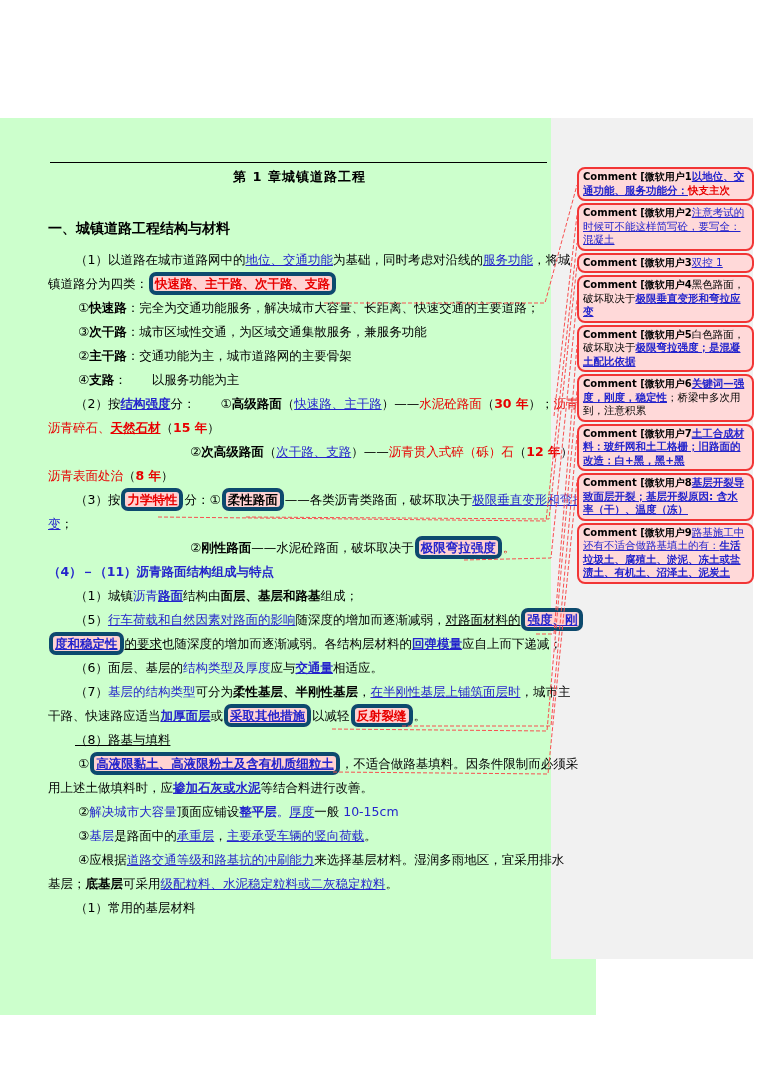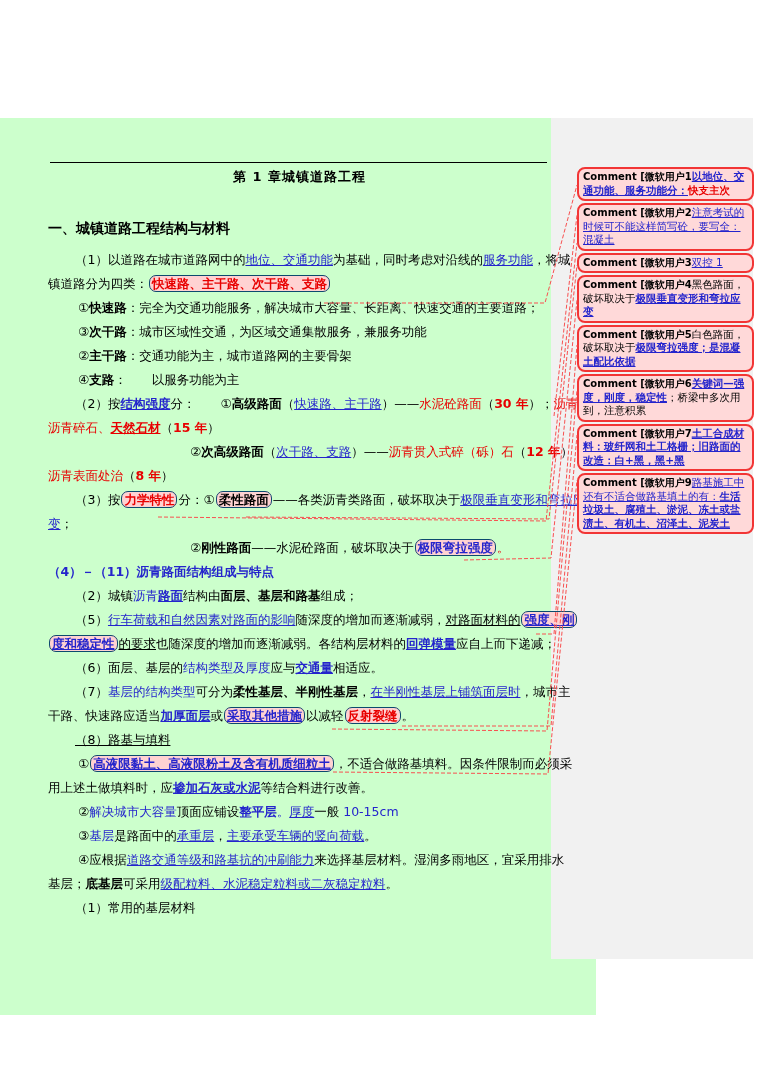--- a/index.html
+++ b/index.html
@@ -12,21 +12,21 @@
   .doc-content{position:absolute;left:48px;top:118px;width:503px;z-index:3;color:#000;}
   .title-rule{margin:44px 0 0 2px;width:497px;border-top:1px solid #000;height:0;}
   .doc-title{margin-top:5px;text-align:center;font-size:13px;font-weight:bold;letter-spacing:1px;}
   .section-heading{margin-top:34px;font-size:14px;font-weight:bold;}
   .paragraphs{margin-top:10px;font-size:12.5px;line-height:24px;}
   .para{white-space:nowrap;}
   .bold{font-weight:bold;}
   .ul{text-decoration:underline;}
   .blue{color:#2424cc;}
   .red{color:#e80000;}
-  .hl{background:#ffd2d2;border:1px solid #0c4a6e;border-radius:7px;padding:0 2px;margin:0 1px;}
+  .hl{background:#ffd2d2;border:4px solid #0c4a6e;border-radius:7px;padding:0 2px;margin:0 1px;}
   .comment-panel{
     position:absolute;left:577px;top:167px;width:177px;z-index:4;
     display:flex;flex-direction:column;gap:2px;
   }
   .comment-box{
     box-sizing:border-box;width:100%;background:#ffd9d9;border:2px solid #f23535;
     border-radius:8px;padding:1px 4px 2px;font-size:10.5px;line-height:13.5px;color:#000;
     white-space:normal;word-break:break-all;
   }
   .clabel{font-weight:bold;font-size:10px;color:#000;}
@@ -46,41 +46,42 @@
       <div class="para" style="text-indent: 27px;"><span class="">（1）以道路在城市道路网中的</span><span class="blue ul">地位、交通功能</span><span class="">为基础，同时考虑对沿线的</span><span class="blue ul">服务功能</span><span class="">，将城</span><br><span class="">镇道路分为四类：</span><span class="red bold hl">快速路、主干路、次干路、支路</span></div>
       <div class="para" style="text-indent: 30px;"><span class="">①</span><span class="bold">快速路</span><span class="">：完全为交通功能服务，解决城市大容量、长距离、快速交通的主要道路；</span></div>
       <div class="para" style="text-indent: 30px;"><span class="">③</span><span class="bold">次干路</span><span class="">：城市区域性交通，为区域交通集散服务，兼服务功能</span></div>
       <div class="para" style="text-indent: 30px;"><span class="">②</span><span class="bold">主干路</span><span class="">：交通功能为主，城市道路网的主要骨架</span></div>
       <div class="para" style="text-indent: 30px;"><span class="">④</span><span class="bold">支路</span><span class="">：　　以服务功能为主</span></div>
       <div class="para" style="text-indent: 27px;"><span class="">（2）按</span><span class="blue bold ul">结构强度</span><span class="">分：　　</span><span class="">①</span><span class="bold">高级路面</span><span class="">（</span><span class="blue ul">快速路、主干路</span><span class="">）——</span><span class="red">水泥砼路面</span><span class="">（</span><span class="red bold">30 年</span><span class="">）；</span><span class="red">沥青</span><span class="red hl">砼</span><span class="red">、</span><br><span class="red">沥青碎石、</span><span class="red bold ul">天然石材</span><span class="">（</span><span class="red bold">15 年</span><span class="">）</span></div>
       <div class="para" style="text-indent: 142px;"><span class="">②</span><span class="bold">次高级路面</span><span class="">（</span><span class="blue ul">次干路、支路</span><span class="">）——</span><span class="red">沥青贯入式碎（砾）石</span><span class="">（</span><span class="red bold">12 年</span><span class="">）；</span><br><span class="red">沥青表面处治</span><span class="">（</span><span class="red bold">8 年</span><span class="">）</span></div>
       <div class="para" style="text-indent: 27px;"><span class="">（3）按</span><span class="red bold hl">力学特性</span><span class="">分：①</span><span class="bold hl">柔性路面</span><span class="">——各类沥青类路面，破坏取决于</span><span class="blue ul">极限垂直变形和弯拉应</span><br><span class="blue ul">变</span><span class="">；</span></div>
       <div class="para" style="text-indent: 142px;"><span class="">②</span><span class="bold">刚性路面</span><span class="">——水泥砼路面，破坏取决于</span><span class="blue bold hl">极限弯拉强度</span><span class="red">。</span></div>
       <div class="para"><span class="blue bold">（4）－（11）沥青路面结构组成与特点</span></div>
-      <div class="para" style="text-indent: 27px;"><span class="">（2）城镇</span><span class="blue">沥青</span><span class="blue bold ul">路面</span><span class="">结构由</span><span class="bold">面层、基层和路基</span><span class="">组成；</span></div>
+      <div class="para" style="text-indent: 27px;"><span class="">（1）城镇</span><span class="blue">沥青</span><span class="blue bold ul">路面</span><span class="">结构由</span><span class="bold">面层、基层和路基</span><span class="">组成；</span></div>
       <div class="para" style="text-indent: 27px;"><span class="">（5）</span><span class="blue ul">行车荷载和自然因素对路面的影响</span><span class="">随深度的增加而逐渐减弱，</span><span class="ul">对路面材料的</span><span class="blue bold ul hl">强度、刚</span><br><span class="blue bold ul hl">度和稳定性</span><span class="ul">的要求</span><span class="">也随深度的增加而逐渐减弱。各结构层材料的</span><span class="blue bold ul">回弹模量</span><span class="">应自上而下递减；</span></div>
       <div class="para" style="text-indent: 27px;"><span class="">（6）面层、基层的</span><span class="blue">结构类型及厚度</span><span class="">应与</span><span class="blue bold ul">交通量</span><span class="">相适应。</span></div>
       <div class="para" style="text-indent: 27px;"><span class="">（7）</span><span class="blue">基层的结构类型</span><span class="">可分为</span><span class="bold">柔性基层、半刚性基层</span><span class="">，</span><span class="blue ul">在半刚性基层上铺筑面层时</span><span class="">，城市主</span><br><span class="">干路、快速路应适当</span><span class="blue bold ul">加厚面层</span><span class="">或</span><span class="blue bold ul hl">采取其他措施</span><span class="">以减轻</span><span class="red bold hl">反射裂缝</span><span class="">。</span></div>
       <div class="para" style="text-indent: 27px; text-decoration: underline;"><span class="">（8）路基与填料</span></div>
       <div class="para" style="text-indent: 30px;"><span class="">①</span><span class="blue bold ul hl">高液限黏土、高液限粉土及含有机质细粒土</span><span class="">，不适合做路基填料。因条件限制而必须采</span><br><span class="">用上述土做填料时，应</span><span class="blue bold ul">掺加石灰或水泥</span><span class="">等结合料进行改善。</span></div>
       <div class="para" style="text-indent: 30px;"><span class="">②</span><span class="blue">解决城市大容量</span><span class="">顶面应铺设</span><span class="blue bold">整平层</span><span class="blue">。</span><span class="blue ul">厚度</span><span class="">一般 </span><span class="blue">10-15cm</span></div>
       <div class="para" style="text-indent: 30px;"><span class="">③</span><span class="blue">基层</span><span class="">是路面中的</span><span class="blue ul">承重层</span><span class="">，</span><span class="blue ul">主要承受车辆的竖向荷载</span><span class="">。</span></div>
       <div class="para" style="text-indent: 30px;"><span class="">④应根据</span><span class="blue ul">道路交通等级和路基抗的冲刷能力</span><span class="">来选择基层材料。湿润多雨地区，宜采用排水</span><br><span class="">基层；</span><span class="bold">底基层</span><span class="">可采用</span><span class="blue ul">级配粒料、水泥稳定粒料或二灰稳定粒料</span><span class="">。</span></div>
       <div class="para" style="text-indent: 27px;"><span class="">（1）常用的基层材料</span></div>
     </div>
 </div>
 
 <div class="comment-panel">
     <div class="comment-box"><span class="clabel">Comment [微软用户1</span><span class="blue bold ul">以地位、交通功能、服务功能分：</span><span class="red bold">快支主次</span></div>
     <div class="comment-box"><span class="clabel">Comment [微软用户2</span><span class="blue ul">注意考试的时候可不能这样简写砼，要写全：混凝土</span></div>
     <div class="comment-box"><span class="clabel">Comment [微软用户3</span><span class="blue ul">双控 1</span></div>
     <div class="comment-box"><span class="clabel">Comment [微软用户4</span><span class="">黑色路面，破坏</span><span class="">取决于</span><span class="blue bold ul">极限垂直变形和弯拉应变</span></div>
     <div class="comment-box"><span class="clabel">Comment [微软用户5</span><span class="">白色路面，破坏</span><span class="">取决于</span><span class="blue bold ul">极限弯拉强度；是混凝土配比依据</span></div>
     <div class="comment-box"><span class="clabel">Comment [微软用户6</span><span class="blue bold ul">关键词—强度，刚度，稳定性</span><span class="">；桥梁中多次用到，注意积累</span></div>
     <div class="comment-box"><span class="clabel">Comment [微软用户7</span><span class="blue bold ul">土工合成材料：玻纤网和土工格栅；旧路面的改造：白+黑，黑+黑</span></div>
+    <div class="comment-box"><span class="clabel">Comment [微软用户8</span><span class="blue bold ul">基层开裂导致面层开裂；基层开裂原因: 含水率（干）、温度（冻）</span></div>
     <div class="comment-box"><span class="clabel">Comment [微软用户9</span><span class="blue ul">路基施工中还有不适合做路基填土的有：</span><span class="blue bold ul">生活垃圾土、腐殖土、淤泥、冻土或盐渍土、有机土、沼泽土、泥炭土</span></div>
   </div>
 
 <svg class="leader-svg" width="763" height="1080" viewBox="0 0 763 1080">
   <g fill="none" stroke="#f85050" stroke-width="1" stroke-dasharray="4 2">
     <path d="M324,303 L545,303 L577,185"></path>
     <path d="M554,416 L577,215"></path>
     <path d="M158,517 L546,521 L577,243"></path>
     <path d="M246,517 L549,519 L577,265"></path>
     <path d="M464,560 L551,558 L577,300"></path>

